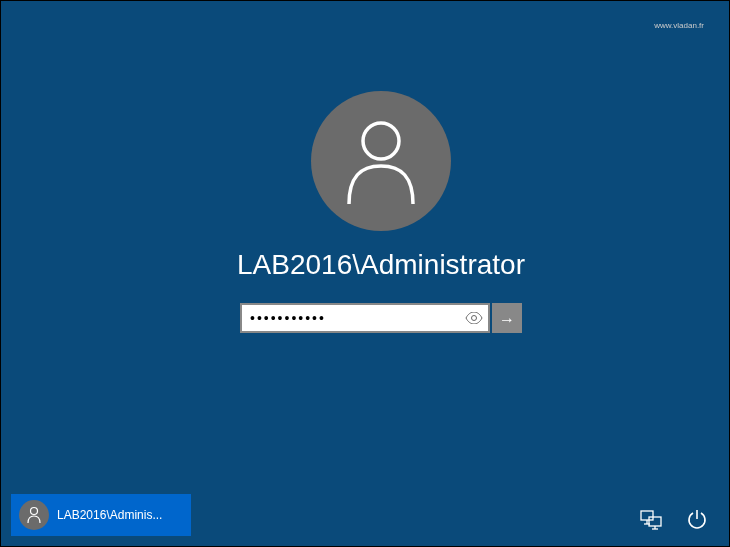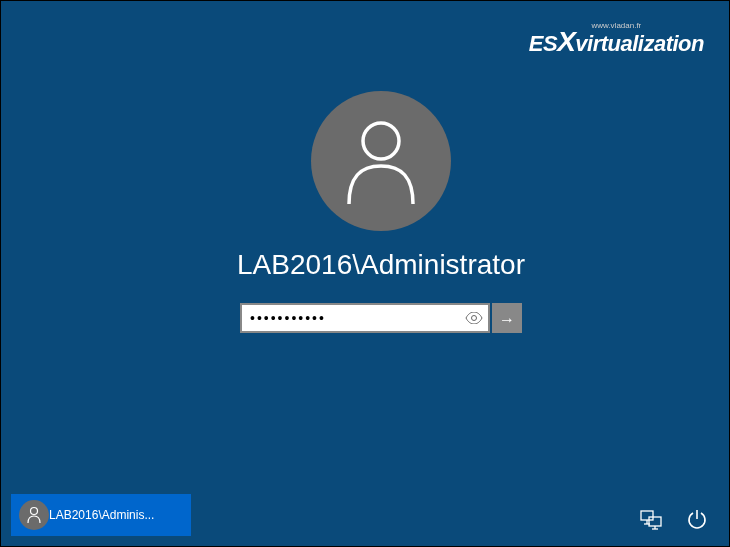--- a/index.html
+++ b/index.html
@@ -108,20 +108,21 @@
       left: 10px;
       width: 180px;
     }
     .user-tile {
       display: flex;
       align-items: center;
       padding: 5px 8px;
       color: #fff;
       font-size: 12px;
       cursor: pointer;
+      gap: 8px;
       height: 42px;
     }
     .user-tile.selected {
       background: #0066cc;
     }
     .user-tile .avatar-small {
       width: 30px;
       height: 30px;
       border-radius: 50%;
       background: #6b6b6b;
@@ -151,23 +152,20 @@
       justify-content: center;
       width: 28px;
       height: 28px;
     }
   </style>
 </head>
 <body>
 
 <div class="watermark">
   <span class="watermark-top">www.vladan.fr</span>
-  <span class="watermark-main">
-    <span class="esx">ES</span><span class="esx" style="font-size:28px">X</span><span>virtualization</span>
-  </span>
 </div>
 
 <div class="center-area">
   <div class="avatar-large">
     <svg width="80" height="90" viewBox="0 0 80 90">
       <circle cx="40" cy="25" r="18" fill="none" stroke="#fff" stroke-width="3.5"></circle>
       <path d="M 8 88 C 8 60, 20 50, 40 50 C 60 50, 72 60, 72 88" fill="none" stroke="#fff" stroke-width="3.5"></path>
     </svg>
   </div>
   <div class="username-large">LAB2016\Administrator</div>

